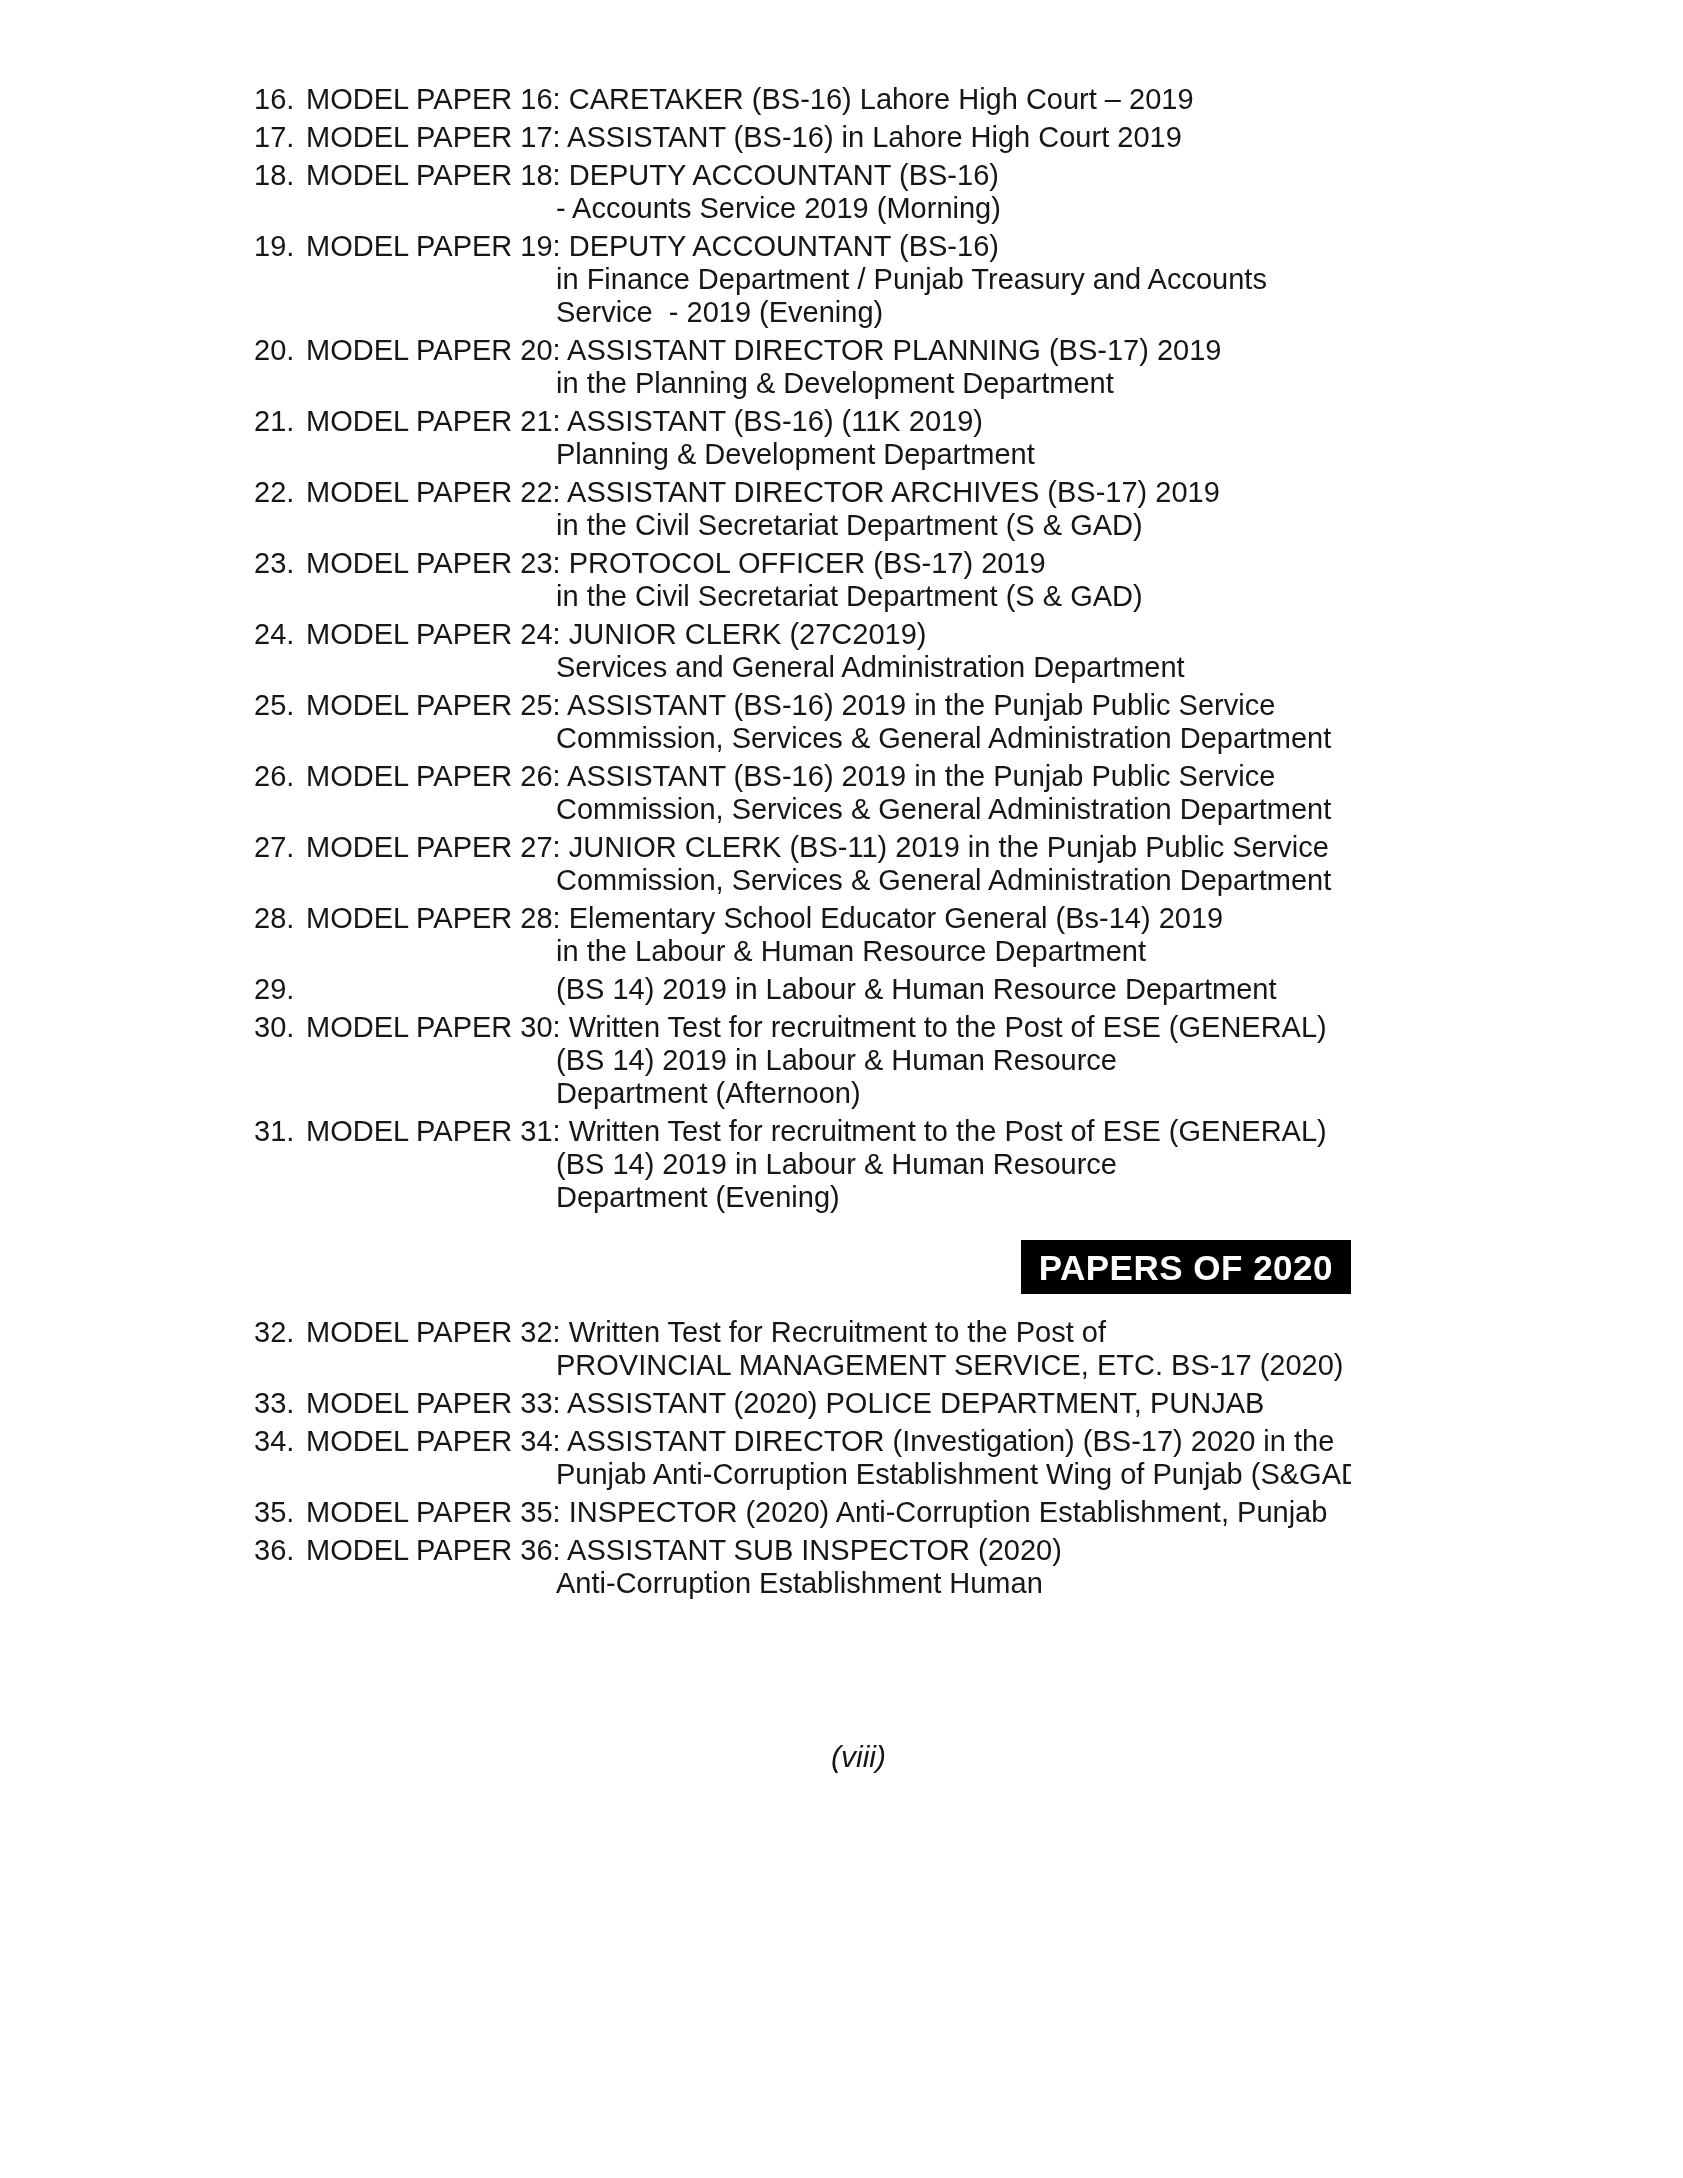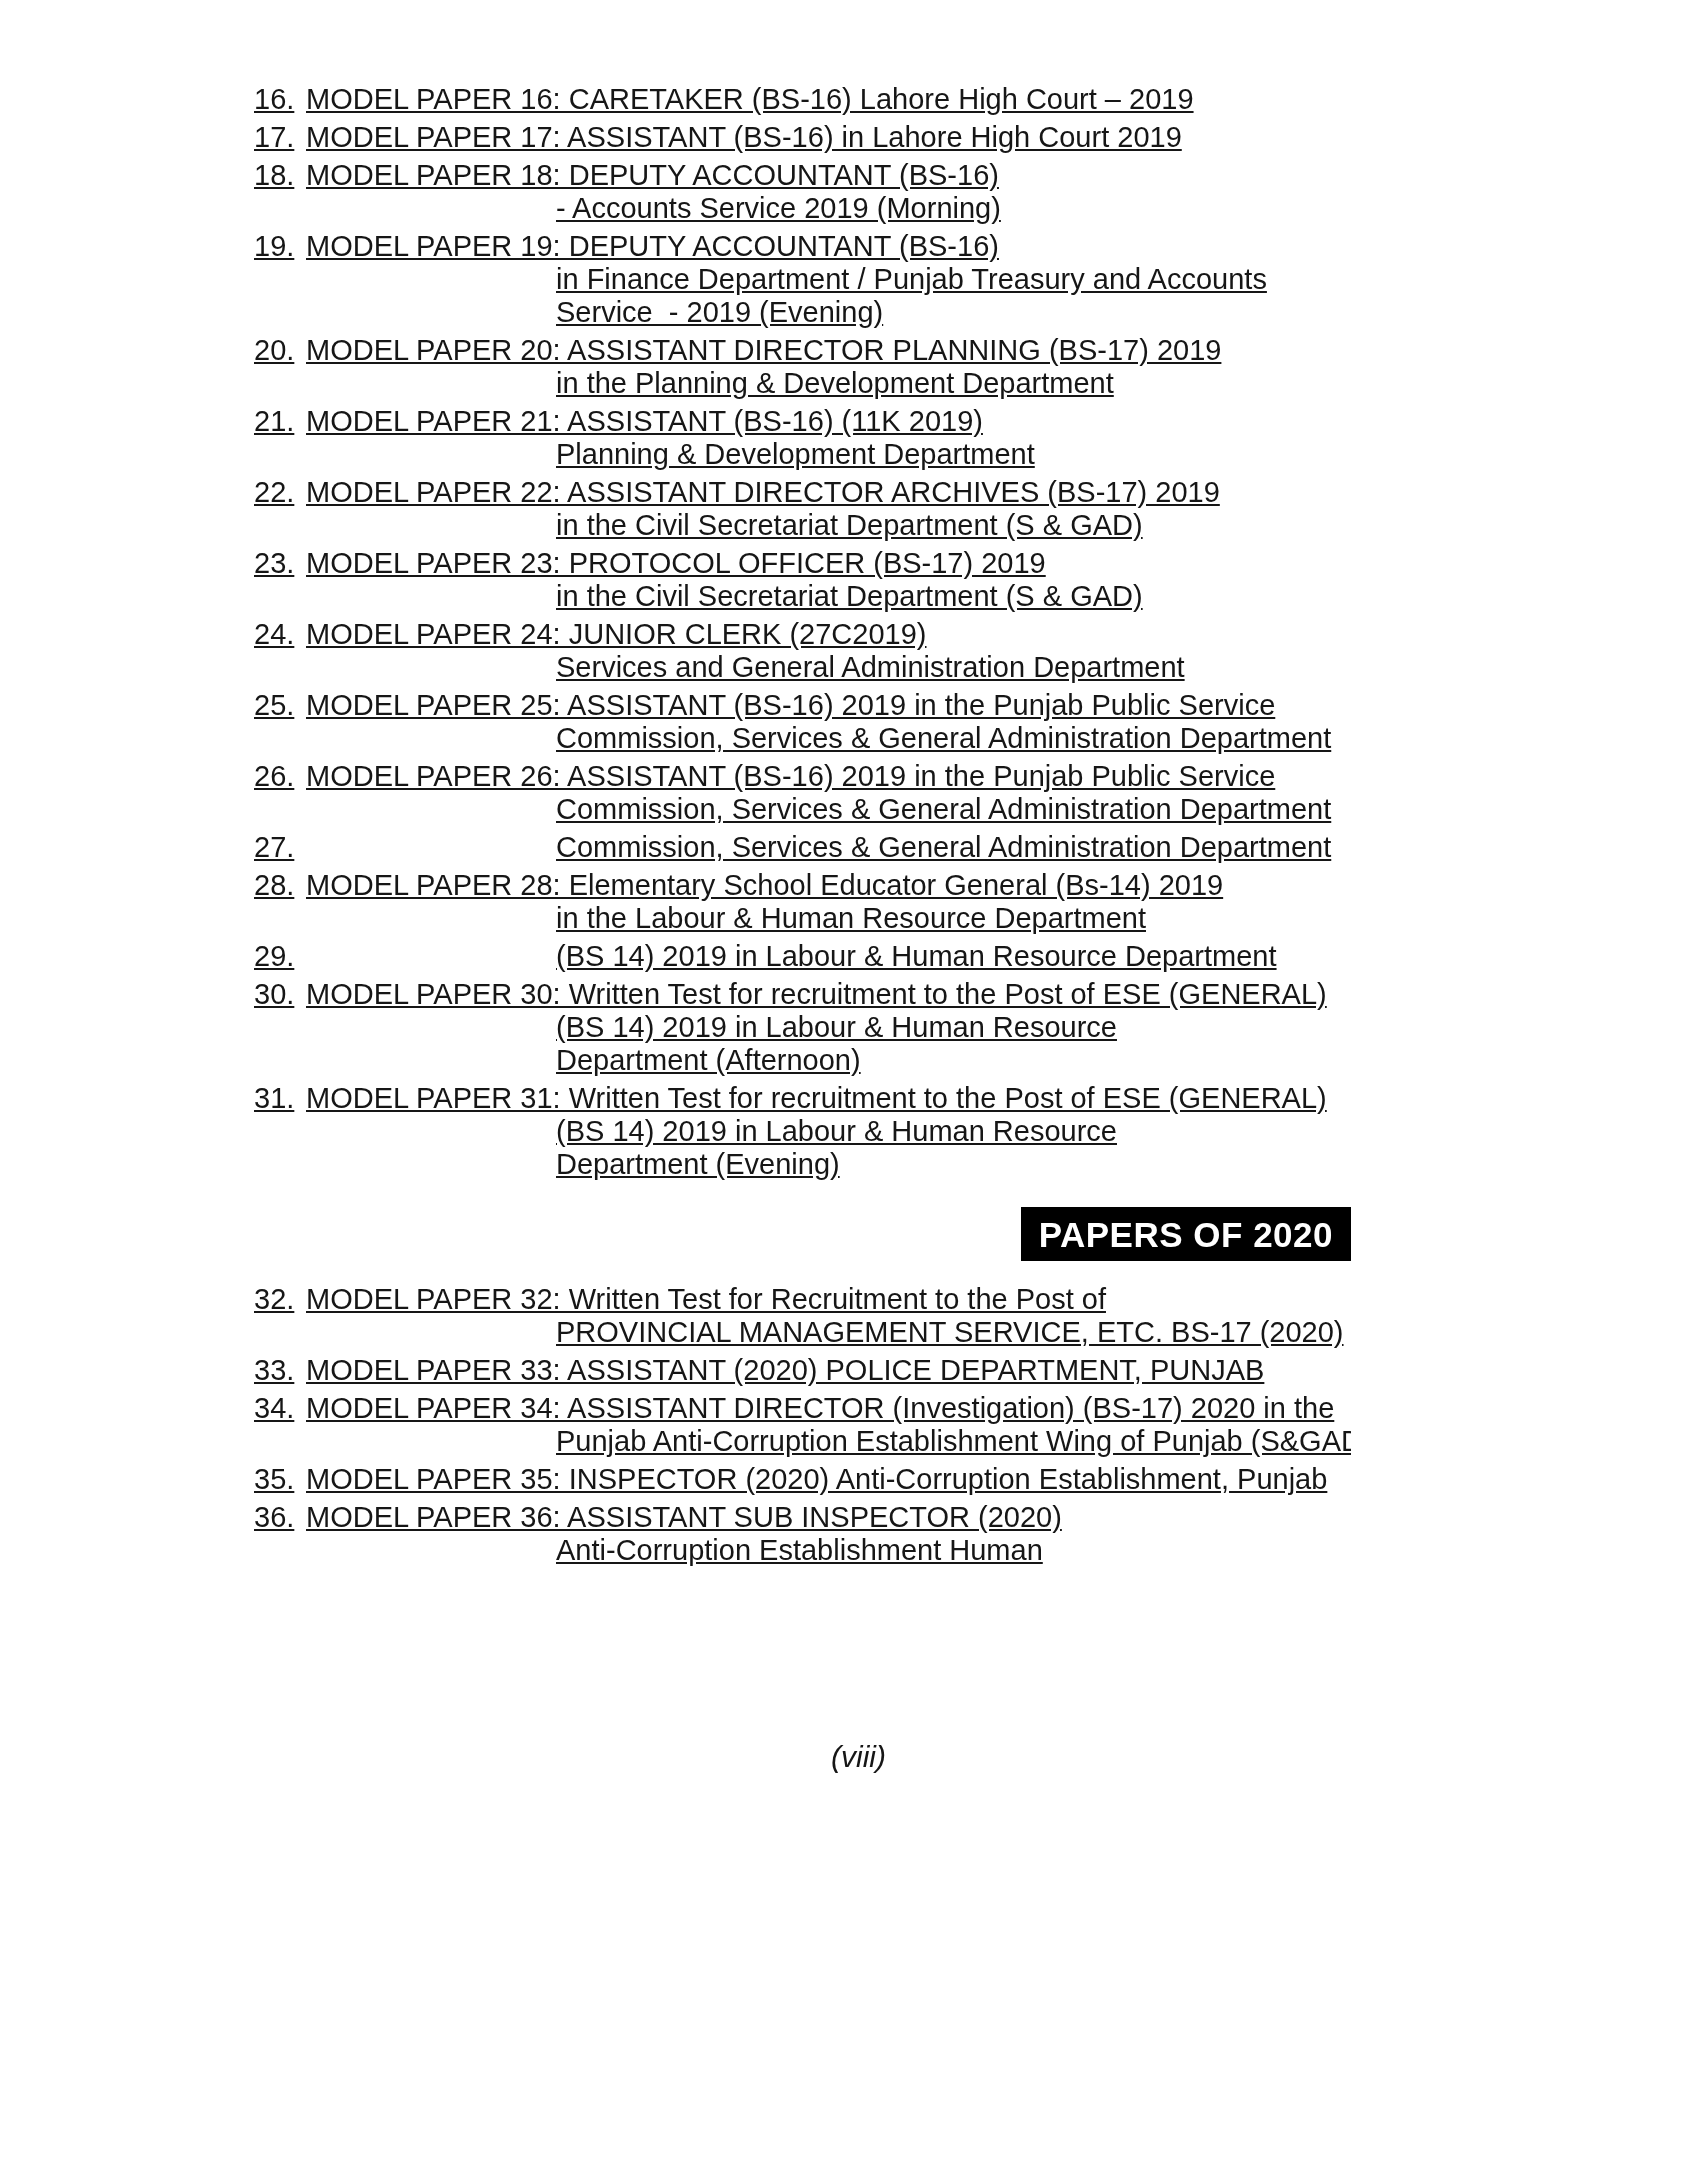--- a/index.html
+++ b/index.html
@@ -6,21 +6,20 @@
   .page {
     position:relative;
     width:1351px; height:2178px;
     background:#ffffff;
     font-family:"Liberation Sans", sans-serif;
     font-size:29px;
     color:#161616;
     box-sizing:border-box;
     padding-top:83px;
     overflow:hidden;
-    text-decoration:underline;
   }
   .entry {
     display:flex;
     align-items:flex-start;
     padding-left:254px;
     margin-bottom:5px;
   }
   .num   { flex:0 0 52px; width:52px; line-height:33px; }
   .lines { flex:0 0 1040px; width:1040px; }
   .line  { line-height:33px; white-space:nowrap; }
@@ -149,20 +148,21 @@
     <div class="lines">
           <div class="line">MODEL PAPER 26: ASSISTANT (BS-16) 2019 in the Punjab Public Service</div>
           <div class="line cont">Commission, Services &amp; General Administration Department</div>
         </div>
     <div class="pg">142</div>
   </div>
 
   <div class="entry">
     <div class="num">27.</div>
     <div class="lines">
+          <div class="line">MODEL PAPER 27: JUNIOR CLERK (BS-11) 2019 in the Punjab Public Service</div>
           <div class="line cont">Commission, Services &amp; General Administration Department</div>
         </div>
     <div class="pg">147</div>
   </div>
 
   <div class="entry">
     <div class="num">28.</div>
     <div class="lines">
           <div class="line">MODEL PAPER 28: Elementary School Educator General (Bs-14) 2019</div>
           <div class="line cont">in the Labour &amp; Human Resource Department</div>

